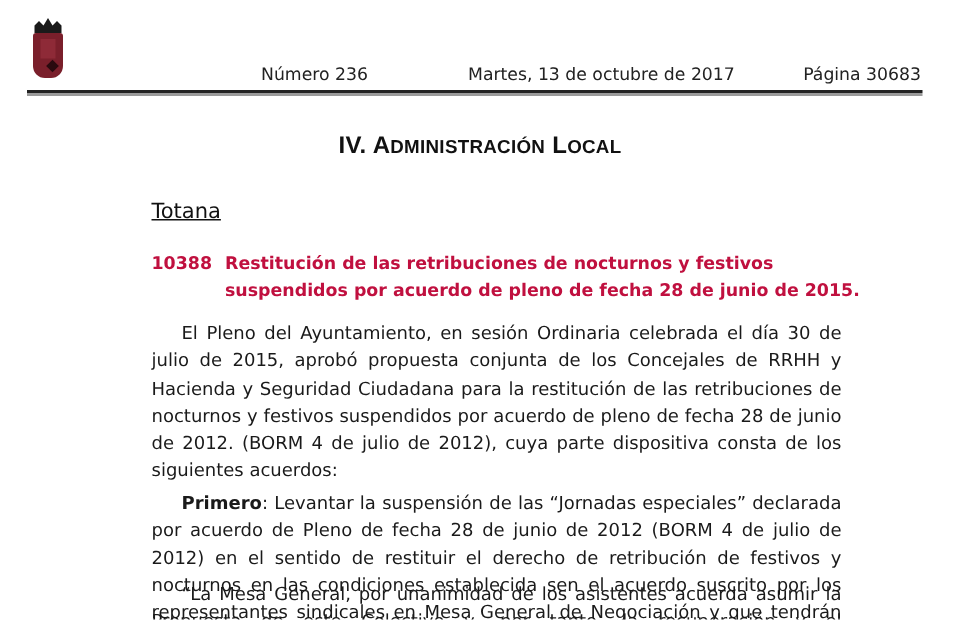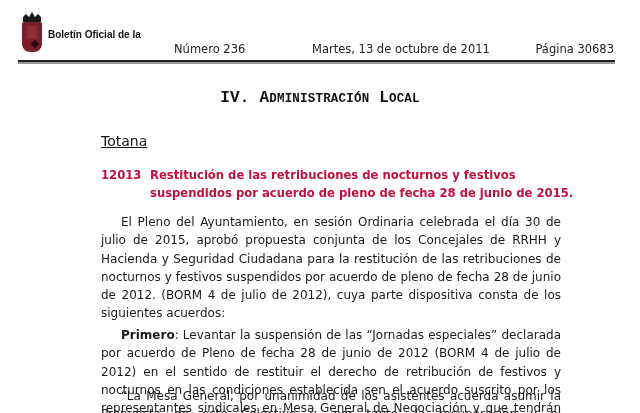--- a/index.html
+++ b/index.html
@@ -26,21 +26,21 @@
     }
     .hdr-item { top: 42px; font-size: 11.5px; color: #222; font-family: "DejaVu Sans", sans-serif; }
     .numero { left: 174px; }
     .fecha { left: 312px; }
     .pagina { right: 26px; }
     .rule-top { left: 18px; width: 597px; top: 60px; height: 2px; background: #222; }
     .rule-bot { left: 18px; width: 597px; top: 62px; height: 2px; background: #9a9a9a; }
 
     .section-title {
       left: 0; width: 640px; top: 89px; text-align: center;
-      font-family: Liberation Mono, monospace; font-weight: bold;
+      font-family: Liberation Sans, sans-serif; font-weight: bold;
       font-size: 16px; color: #111; letter-spacing: 0.2px;
     }
     .section-title .sc { font-size: 12.5px; }
 
     .org { left: 101px; top: 133px; font-size: 14px; color: #111; text-decoration: underline; }
 
     .anuncio { left: 101px; top: 166px; width: 470px; color: #c0103f; font-weight: bold; font-size: 11.6px; line-height: 18px; }
     .anuncio .num { position: absolute; left: 0; top: 0; }
     .anuncio .title { position: absolute; left: 49px; top: 0; width: 430px; }
 
@@ -61,36 +61,35 @@
   <svg class="crown" viewBox="0 0 20 10">
     <path d="M1 10 L1 5 L4 2 L7 5 L10 0 L13 5 L16 2 L19 5 L19 10 Z" fill="#1a1a1a"></path>
   </svg>
   <div class="shield">
     <div class="inner"></div>
     <div class="star"></div>
   </div>
 </div>
 
 <div class="abs brand">
-  <div>Boletín Oficial de la</div>
 </div>
 
 <div class="abs hdr-item numero">Número 236</div>
-<div class="abs hdr-item fecha">Martes, 13 de octubre de 2011</div>
+<div class="abs hdr-item fecha">Martes, 13 de octubre de 2017</div>
 <div class="abs hdr-item pagina">Página 30683</div>
 
 <div class="abs rule-top"></div>
 <div class="abs rule-bot"></div>
 
 <div class="abs section-title"><span>IV. A</span><span class="sc">DMINISTRACIÓN</span><span> L</span><span class="sc">OCAL</span></div>
 
 <div class="abs org">Totana</div>
 
 <div class="abs anuncio">
-  <span class="num">12013</span>
+  <span class="num">10388</span>
   <span class="title">Restitución de las retribuciones de nocturnos y festivos suspendidos por acuerdo de pleno de fecha 28 de junio de 2015.</span>
 </div>
 
 <div class="abs para p1"><span class="ind"></span><span>El Pleno del Ayuntamiento, en sesión Ordinaria celebrada el día 30 de julio de 2015, aprobó propuesta conjunta de los Concejales de RRHH y Hacienda y Seguridad Ciudadana para la restitución de las retribuciones de nocturnos y festivos suspendidos por acuerdo de pleno de fecha 28 de junio de 2012. (BORM 4 de julio de 2012), cuya parte dispositiva consta de los siguientes acuerdos:</span></div>
 
 <div class="abs para p2"><span class="ind"></span><span class="bold">Primero</span><span>: Levantar la suspensión de las “Jornadas especiales” declarada por acuerdo de Pleno de fecha 28 de junio de 2012 (BORM 4 de julio de 2012) en el sentido de restituir el derecho de retribución de festivos y nocturnos en las condiciones establecida sen el acuerdo suscrito por los representantes sindicales en Mesa General de Negociación y que tendrán vigencia hasta febrero de 2016 con las condiciones siguientes:</span></div>
 
 <div class="abs para p3"><span class="ind"></span><span>“La Mesa General, por unanimidad de los asistentes acuerda asumir la Propuesta de este Colectivo y, por tanto, la recuperación y el restablecimiento</span></div>
 
 </body></html>

